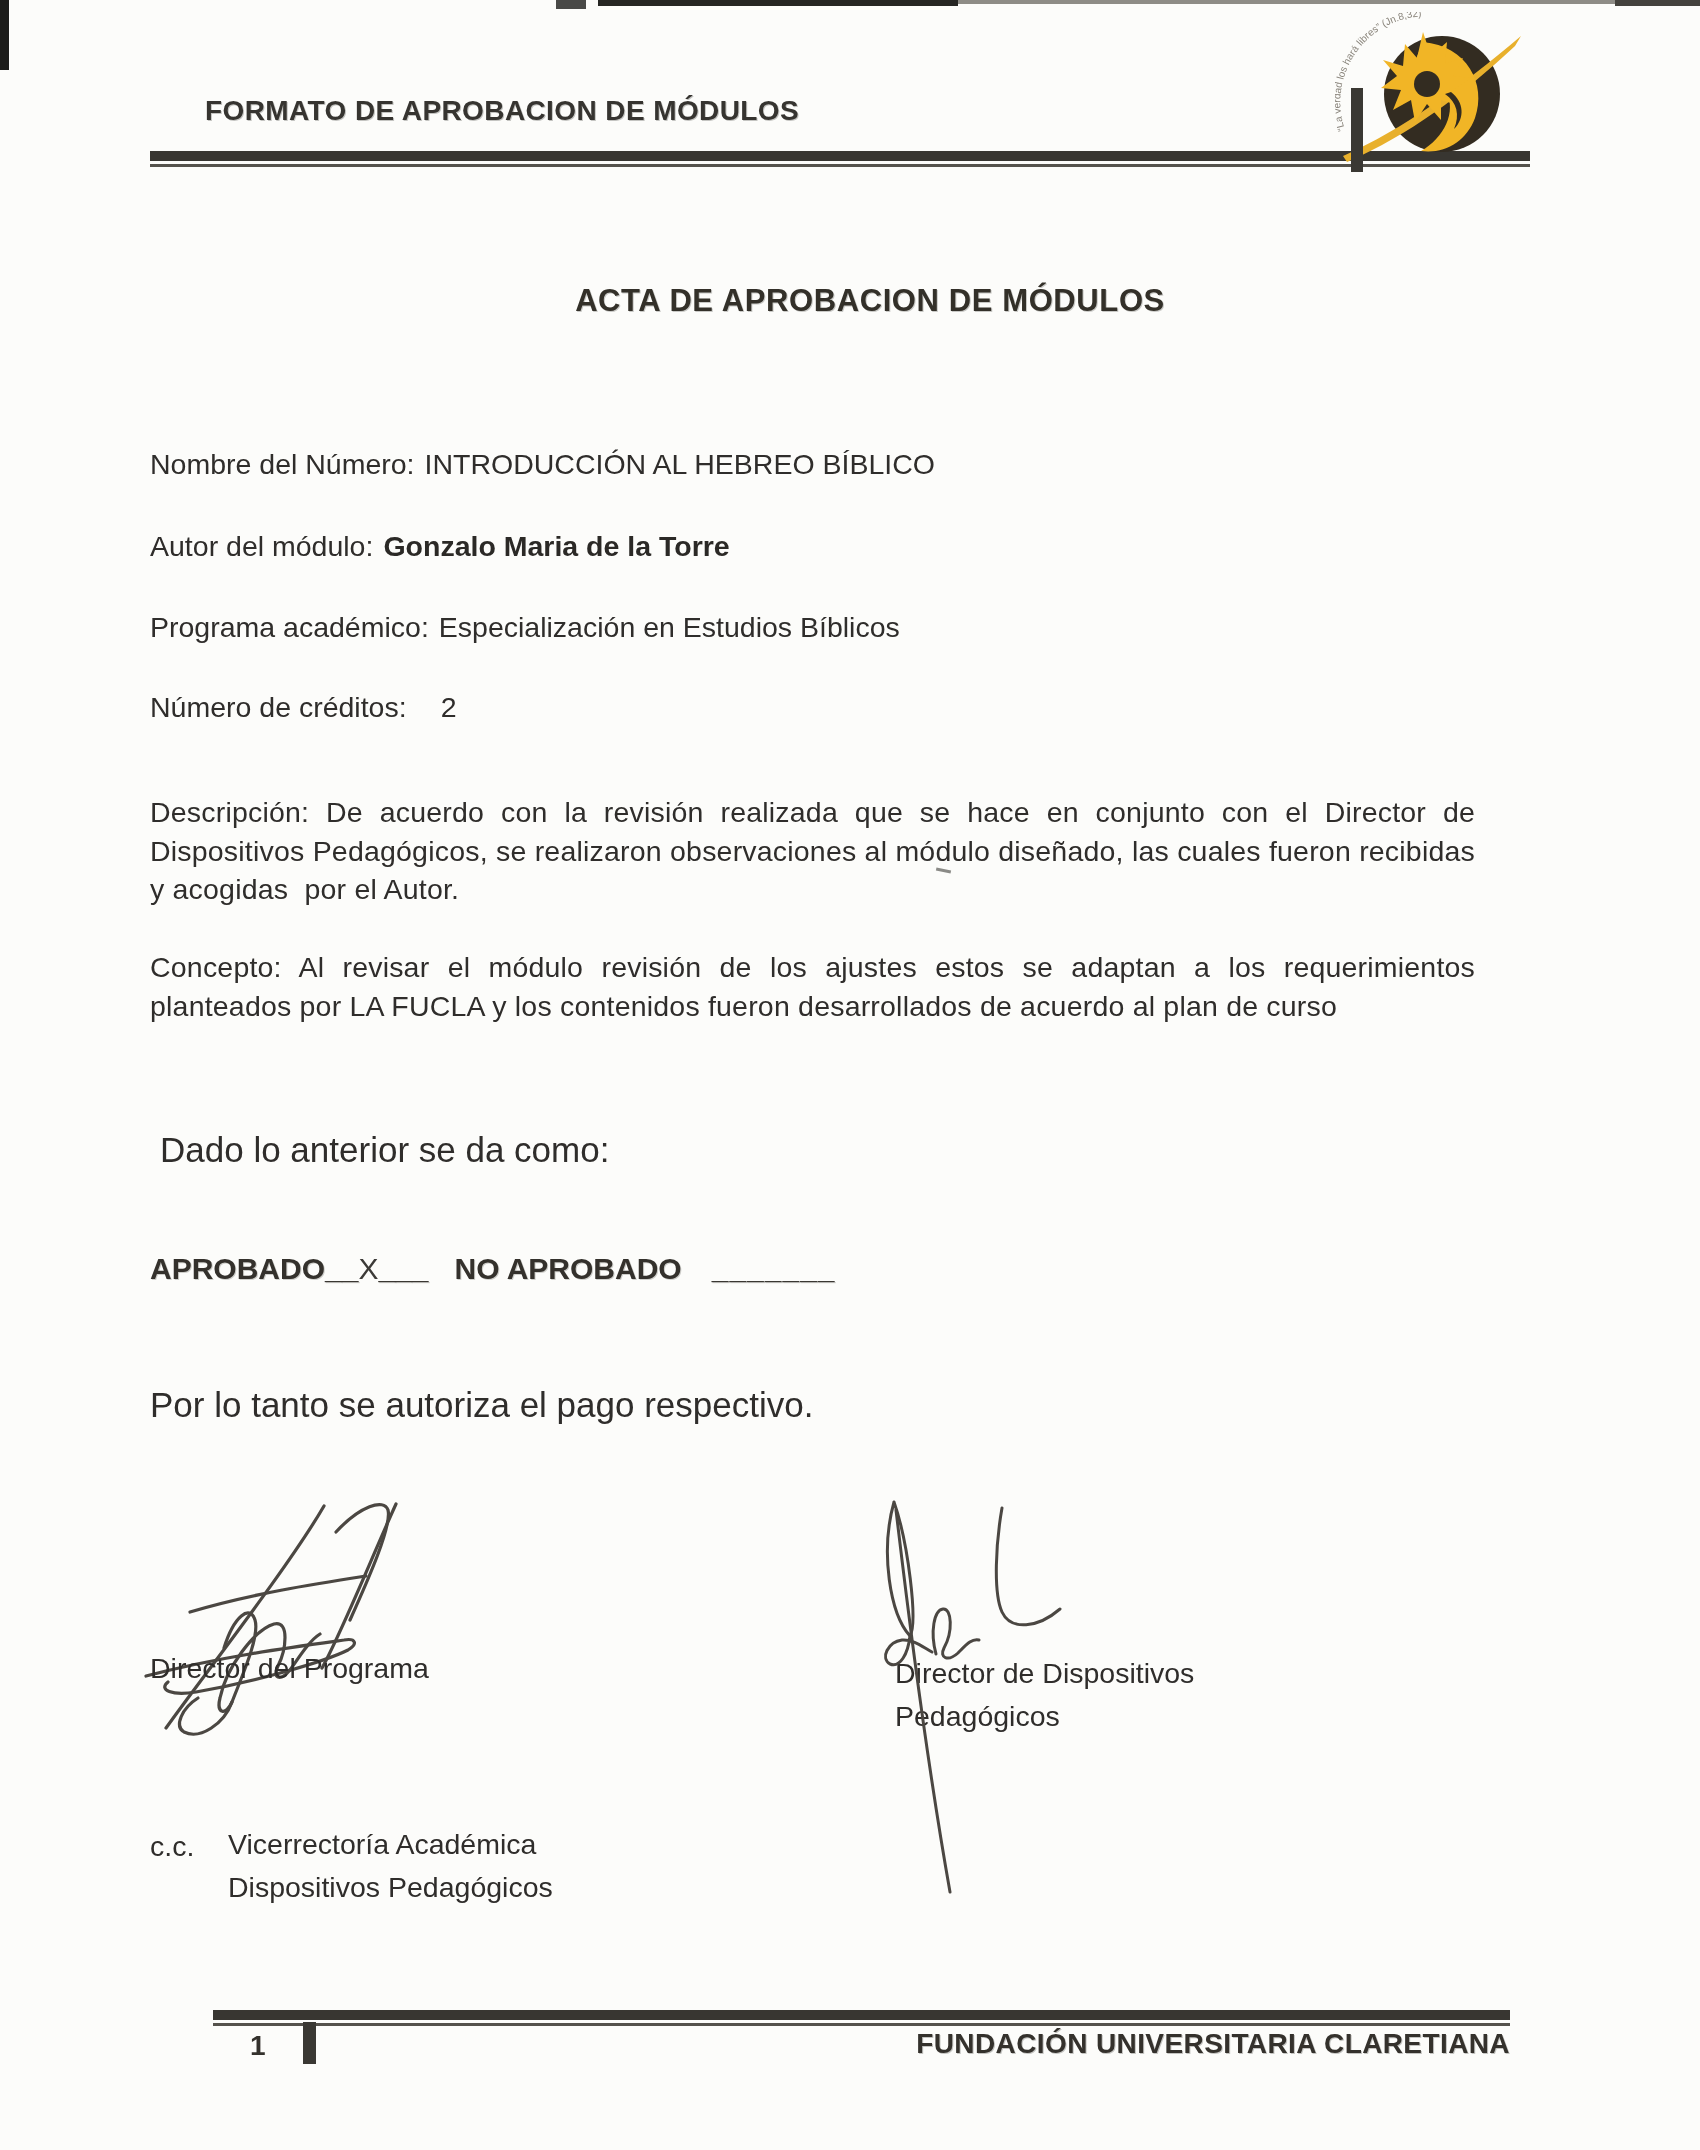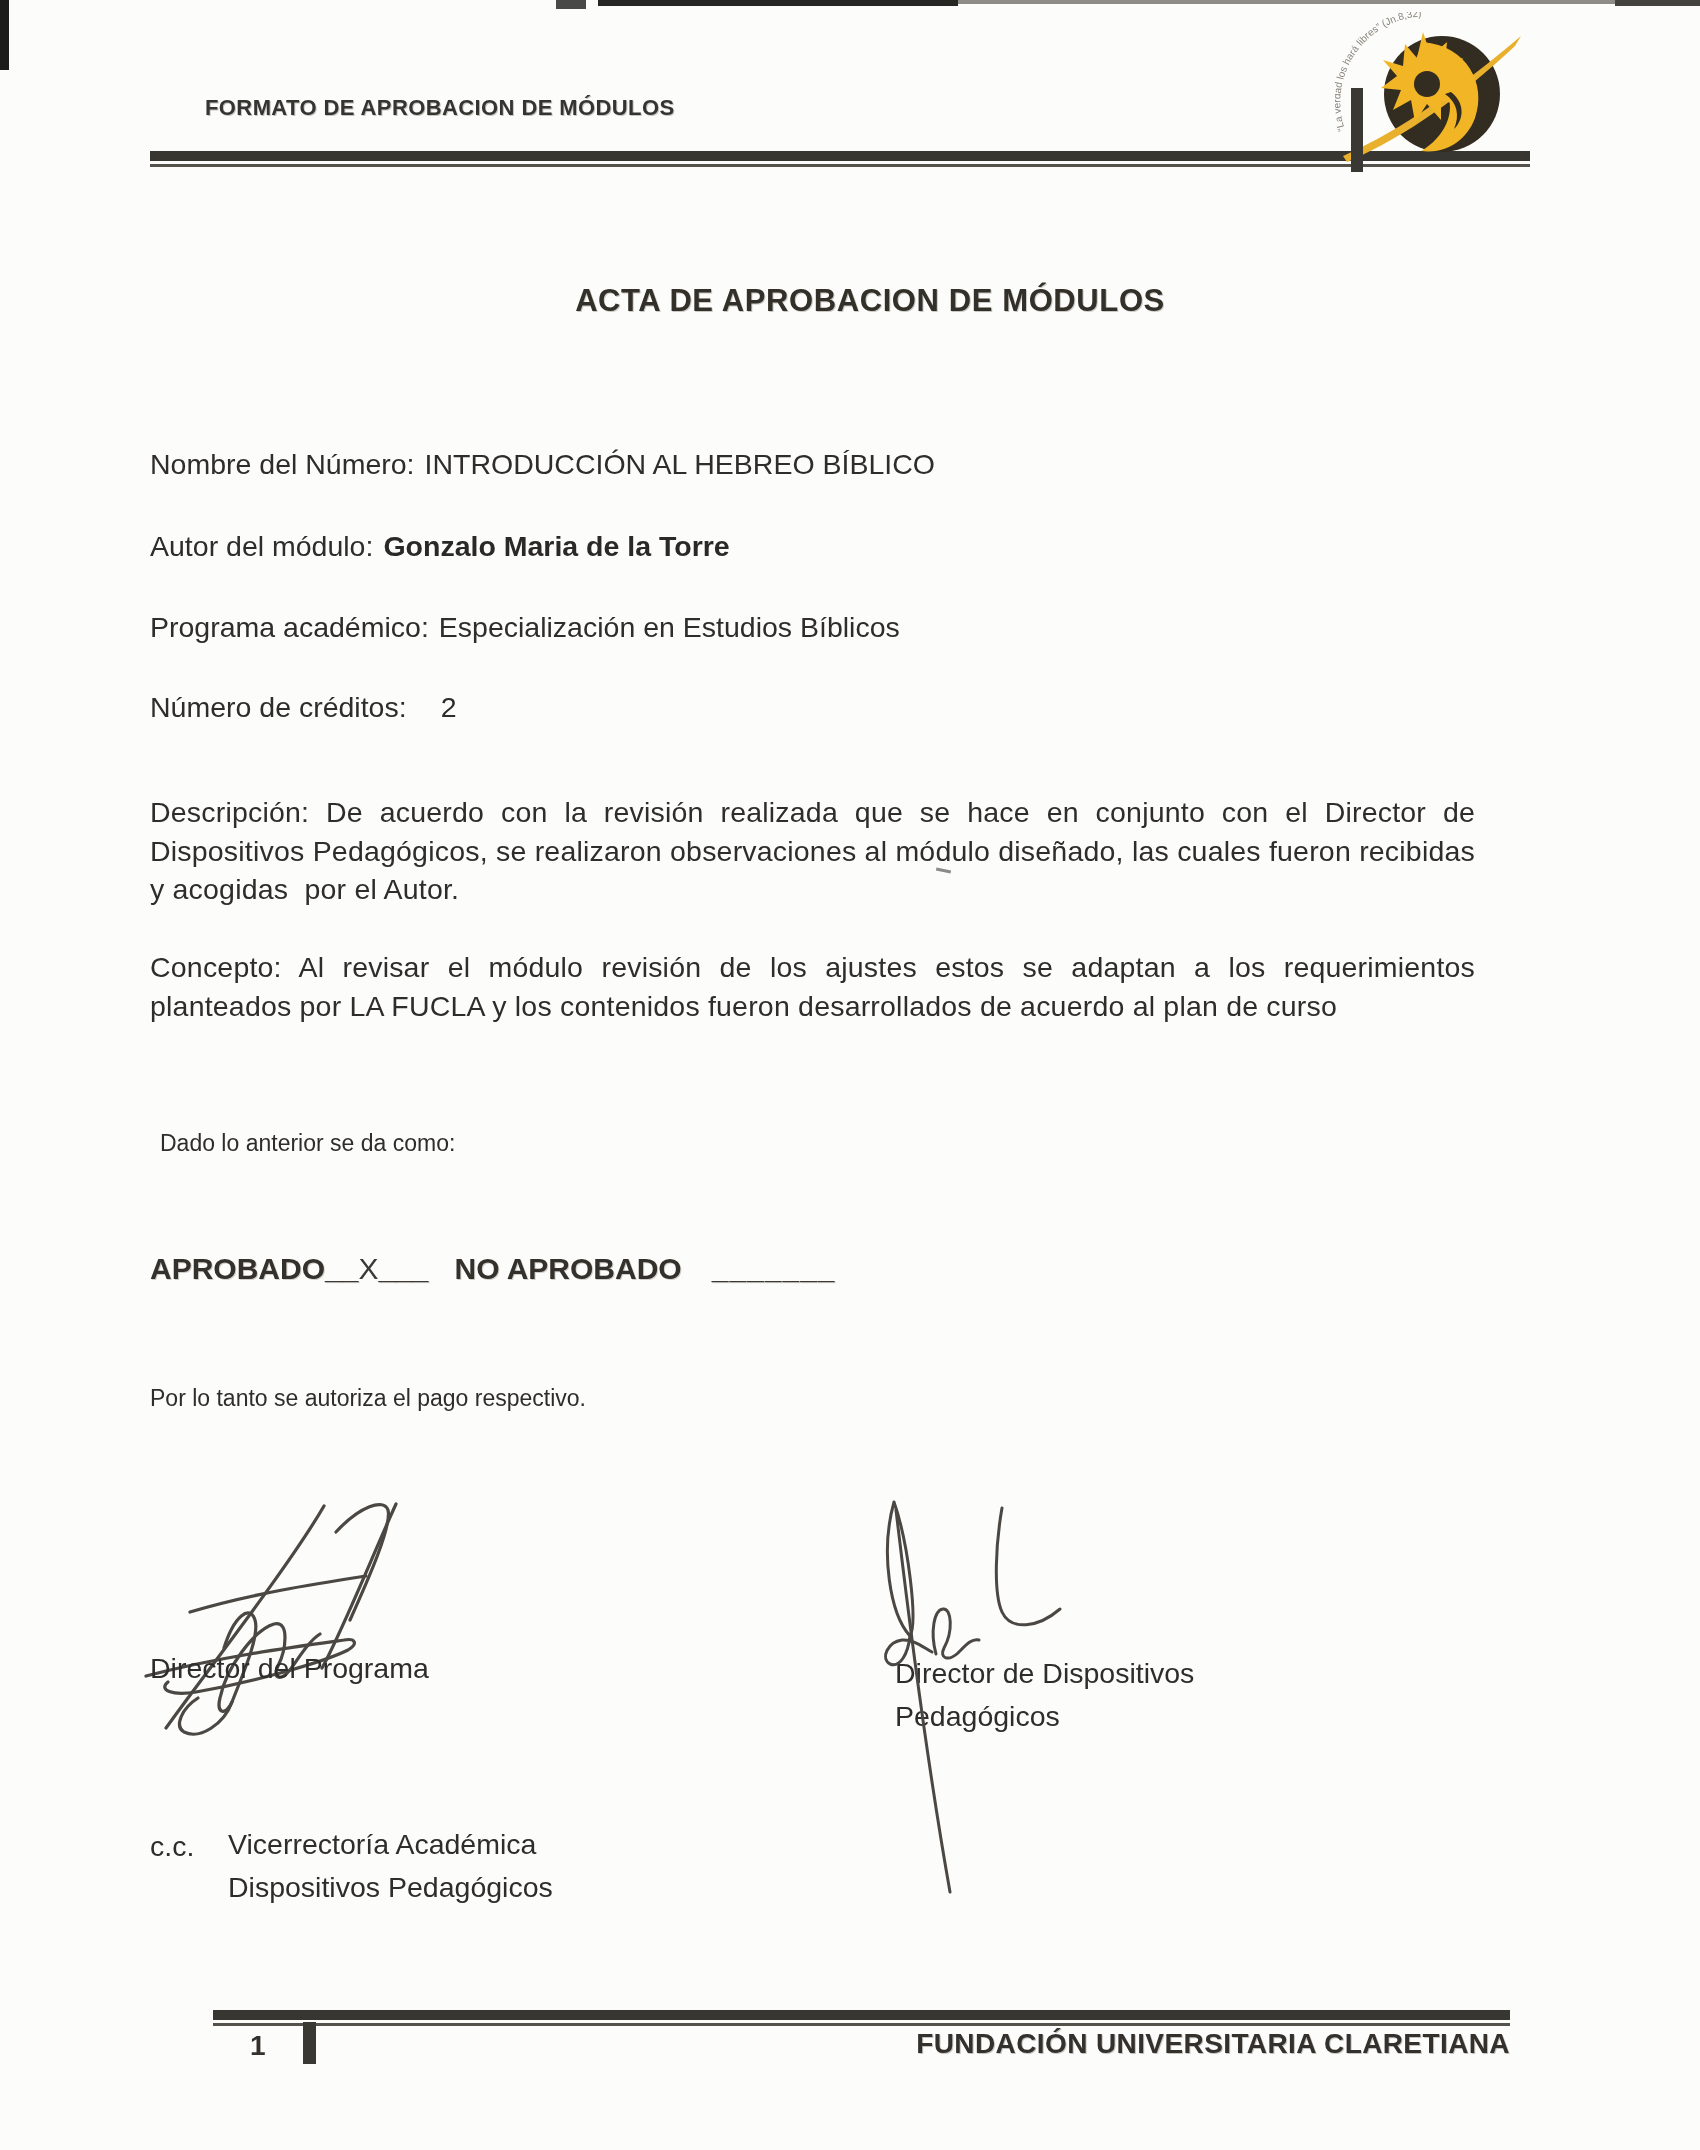--- a/index.html
+++ b/index.html
@@ -8,21 +8,21 @@
     width:1700px;height:2150px;
     margin:0 auto;
     background:#fcfcfa;
     font-family:"Liberation Sans", sans-serif;
     color:#2f2d2b;
     overflow:hidden;
   }
   .abs{position:absolute;}
   .scan-mark{background:#1c1c1a;}
   .hdr-title{
-    font-size:22px;font-weight:bold;color:#363430;letter-spacing:.4px;
+    font-size:28px;font-weight:bold;color:#363430;letter-spacing:.4px;
     text-shadow:1px 1px 0 rgba(150,150,145,.55);
     white-space:nowrap;
     text-align:center;
   }
   .rule-thick{height:10px;background:#383631;}
   .rule-thin{height:3px;background:#55524c;margin-top:3px;}
   .doc-title{
     width:100%;text-align:center;
     font-size:31px;font-weight:bold;color:#333029;letter-spacing:.6px;
     text-shadow:1px 1px 0 rgba(150,150,145,.5);
@@ -32,21 +32,21 @@
   .field .val{margin-left:10px;}
   .field .val-caps{margin-left:10px;}
   .field .val-bold{margin-left:10px;font-weight:bold;color:#2b2926;}
   .field .val-num{margin-left:34px;}
   .para{
     width:1325px;
     font-size:28.5px;line-height:38.5px;
     text-align:justify;white-space:pre-wrap;
     letter-spacing:.2px;
   }
-  .stmt{font-size:23px;white-space:pre-wrap;}
+  .stmt{font-size:35px;white-space:pre-wrap;}
   .aprobado-line{font-size:30px;font-weight:bold;color:#34312c;white-space:nowrap;
     text-shadow:1px 1px 0 rgba(150,150,145,.45);}
   .aprobado-line .mark{font-weight:normal;color:#3c3a37;text-shadow:none;}
   .aprobado-line .lbl2{margin-left:26px;}
   .aprobado-line .gap3{margin-left:30px;letter-spacing:1px;}
   .sig-label{font-size:28.5px;}
   .sig-label-2l{font-size:28.5px;line-height:43px;}
   .cc-label{font-size:28.5px;}
   .footer-num{font-size:28px;font-weight:bold;color:#34312c;}
   .footer-org{

